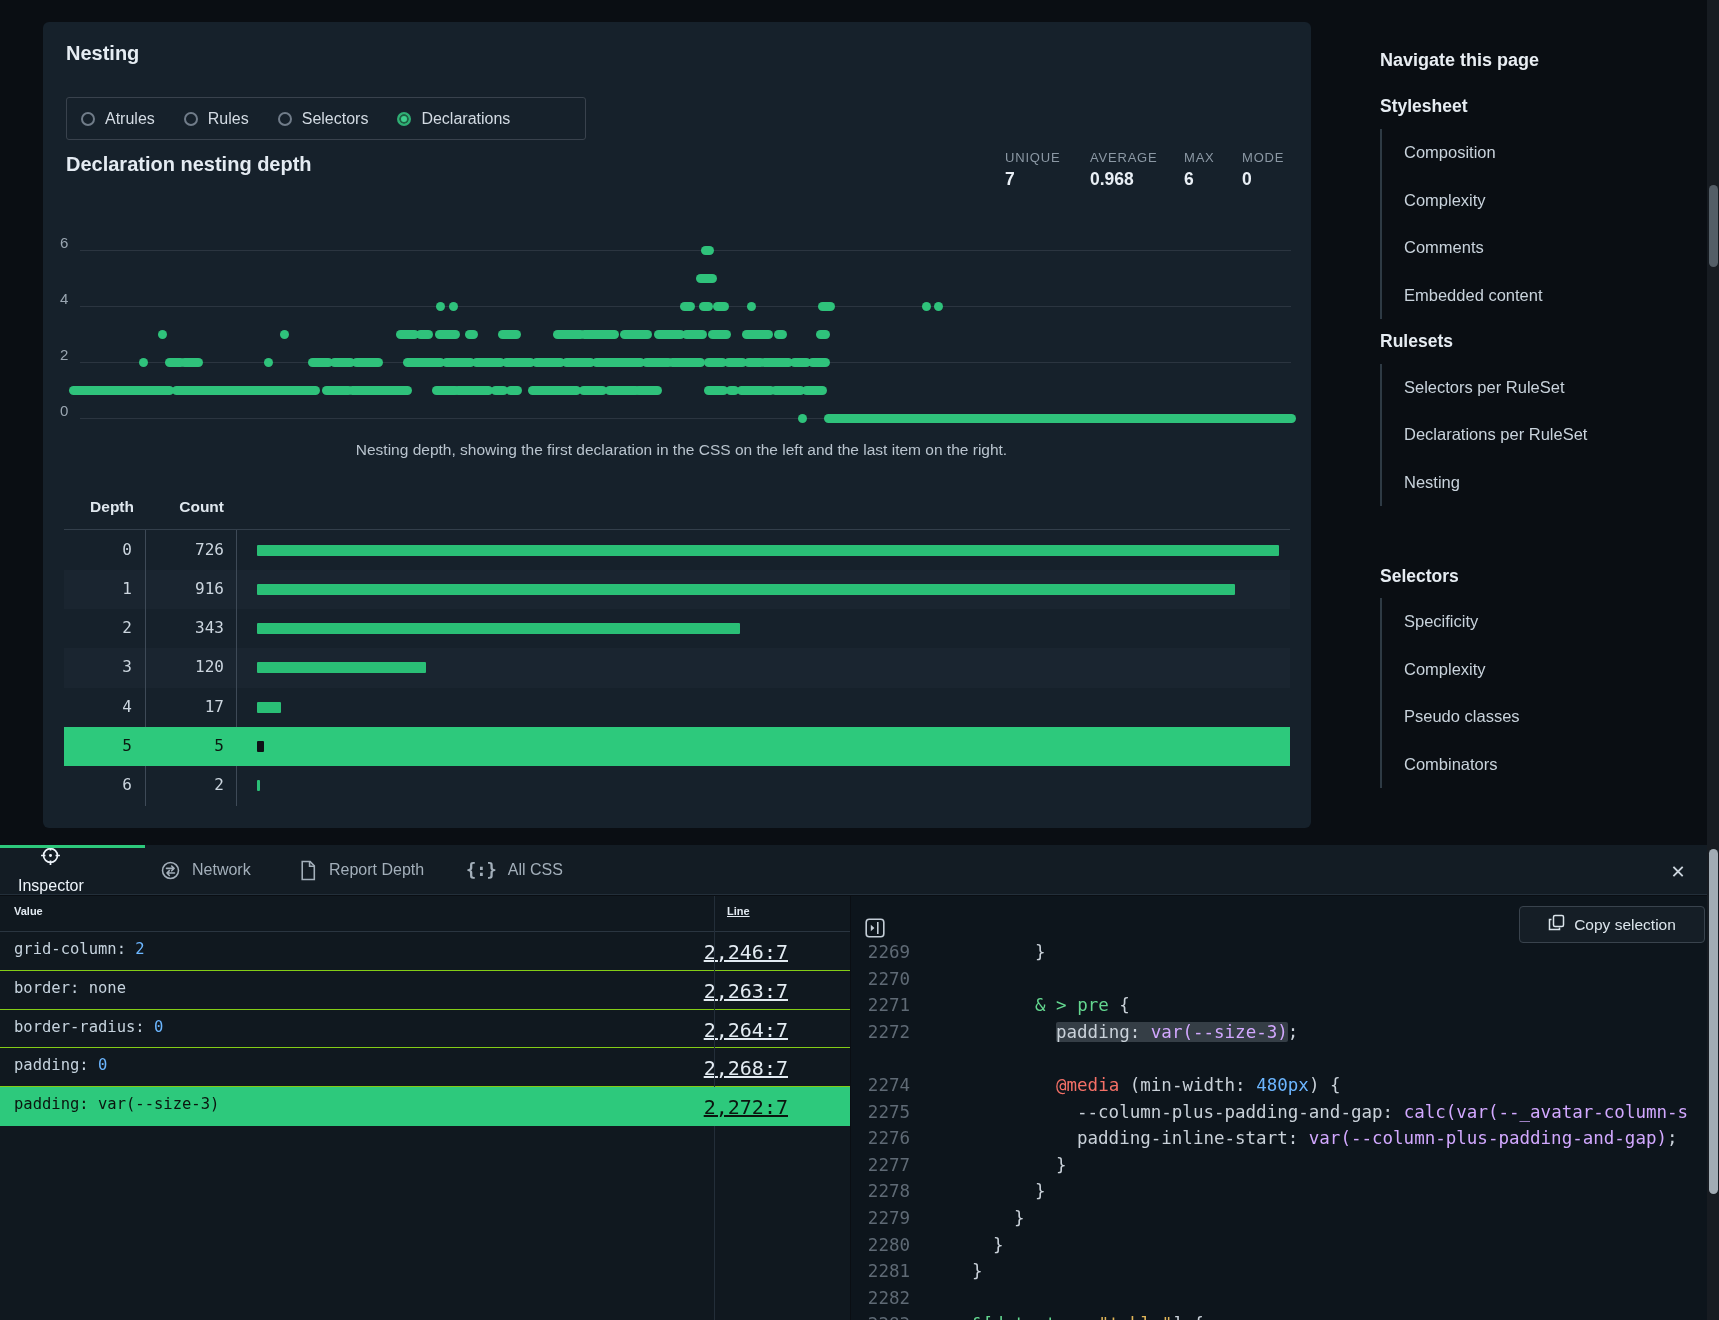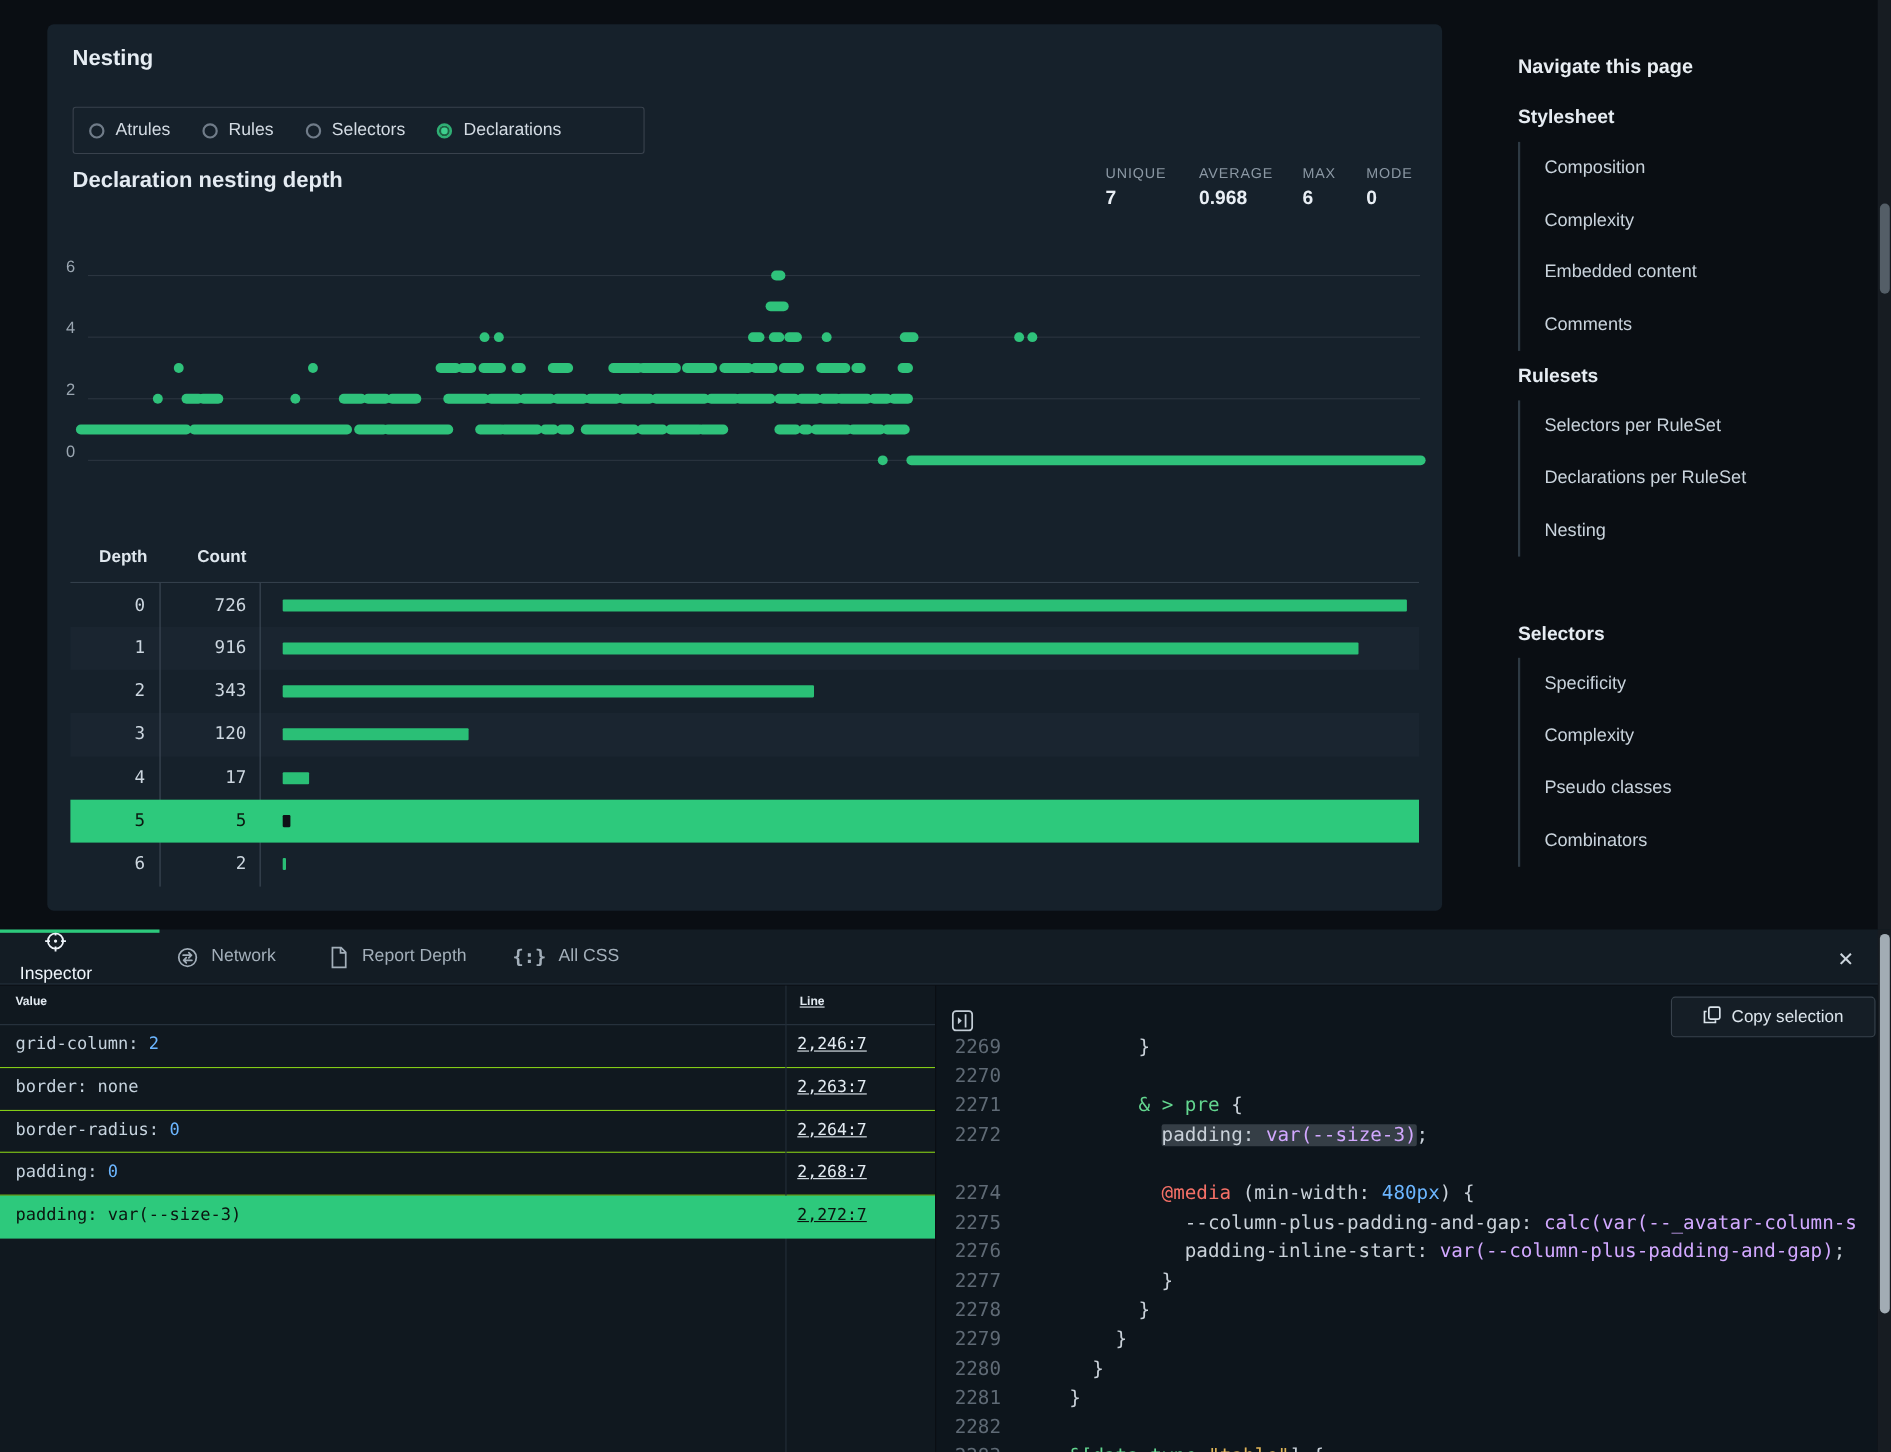--- a/index.html
+++ b/index.html
@@ -54,21 +54,21 @@
   .left-pane{left:0;top:896px;width:850px;height:424px;background:#10181f;}
   .lp-head{top:905px;font-size:11px;font-weight:700;color:#e2eaf1;}
   .lp-head-line{left:0;top:931px;width:850px;height:1px;background:#2a3540;}
   .lp-coldiv{left:714px;top:896px;width:1px;height:424px;background:#232e39;z-index:1;}
   .irow{left:0;width:850px;height:38.8px;border-bottom:1px solid #84cc16;box-sizing:border-box;z-index:0;}
   .irow.hl{background:#2dc97c;border-bottom:none;z-index:2;}
   .icode{position:absolute;left:14px;top:8px;font-family:"DejaVu Sans Mono",monospace;font-size:15.5px;color:#c6d3de;}
   .icode .num{color:#6cb6ff;}
   .irow.hl .icode,.irow.hl .icode .num{color:#0b150f;}
   .iline{position:absolute;left:620px;width:168px;top:8px;text-align:right;
-         font-family:"DejaVu Sans Mono",monospace;font-size:15px;color:#e3ebf2;text-decoration:underline;cursor:pointer;}
+         font-family:"DejaVu Sans Mono",monospace;font-size:20px;color:#e3ebf2;text-decoration:underline;cursor:pointer;}
   .irow.hl .iline{color:#0b150f;}
   .code-pane{left:851px;top:896px;width:856px;height:424px;background:#0d151c;overflow:hidden;}
   .cline{position:absolute;left:0;width:856px;height:26.6px;font-family:"DejaVu Sans Mono",monospace;
          font-size:17.5px;line-height:26.6px;white-space:pre;}
   .cline .no{position:absolute;left:0;width:59px;text-align:right;color:#5f6a75;}
   .cline .src{position:absolute;top:0;color:#c9d1d9;}
   .tk-p{color:#c9d1d9;} .tk-sel{color:#63d68f;} .tk-at{color:#f47067;}
   .tk-num{color:#6cb6ff;} .tk-var{color:#d2a8ff;} .tk-str{color:#e0b558;}
   .tk-hl{background:rgba(110,118,129,.42);border-radius:2px;}
   .copy-btn{left:1519px;top:906px;width:186px;height:37px;border:1px solid #39434d;border-radius:4px;
@@ -191,20 +191,21 @@
       <div class="abs run" style="left: 679.5px; top: 301.5px; width: 15px;"></div>
       <div class="abs run" style="left: 698.5px; top: 301.5px; width: 14px;"></div>
       <div class="abs run" style="left: 712.5px; top: 301.5px; width: 16px;"></div>
       <div class="abs run" style="left: 746.5px; top: 301.5px; width: 9px;"></div>
       <div class="abs run" style="left: 817.5px; top: 301.5px; width: 17px;"></div>
       <div class="abs run" style="left: 921.5px; top: 301.5px; width: 9px;"></div>
       <div class="abs run" style="left: 933.5px; top: 301.5px; width: 9px;"></div>
       <div class="abs run" style="left: 695.5px; top: 273.5px; width: 21px;"></div>
       <div class="abs run" style="left: 700.5px; top: 245.5px; width: 13px;"></div>
     </div>
+  <div class="abs chart-caption">Nesting depth, showing the first declaration in the CSS on the left and the last item on the right.</div>
   <div class="abs tbl-head" style="left:64px;width:70px;text-align:right;">Depth</div>
   <div class="abs tbl-head" style="left:150px;width:74px;text-align:right;">Count</div>
   <div class="abs tbl-underline"></div>
   <div id="depth-table">
       <div class="abs trow" style="top: 530.5px;">
         <div class="tcell" style="left: 0px; width: 68px;">0</div>
         <div class="tcell" style="left: 76px; width: 84px;">726</div>
         <div class="tbar" style="width: 1022px;"></div>
       </div>
       <div class="abs trow odd" style="top: 569.8px;">
@@ -240,22 +241,22 @@
     </div>
   <div class="abs col-div" style="left:145px;"></div>
   <div class="abs col-div" style="left:236px;"></div>
 
   <div class="abs sb-title">Navigate this page</div>
   <div id="sidebar">
       <div class="abs sb-sec-h" style="top: 96px;">Stylesheet</div>
       <div class="abs sb-group" style="top: 129px; width: 330px;">
         <div class="sb-item">Composition</div>
         <div class="sb-item">Complexity</div>
+        <div class="sb-item">Comments</div>
         <div class="sb-item">Embedded content</div>
-        <div class="sb-item">Comments</div>
       </div>
       <div class="abs sb-sec-h" style="top: 331px;">Rulesets</div>
       <div class="abs sb-group" style="top: 363.5px; width: 330px;">
         <div class="sb-item">Selectors per RuleSet</div>
         <div class="sb-item">Declarations per RuleSet</div>
         <div class="sb-item">Nesting</div>
       </div>
       <div class="abs sb-sec-h" style="top: 565.5px;">Selectors</div>
       <div class="abs sb-group" style="top: 598px; width: 330px;">
         <div class="sb-item">Specificity</div>

